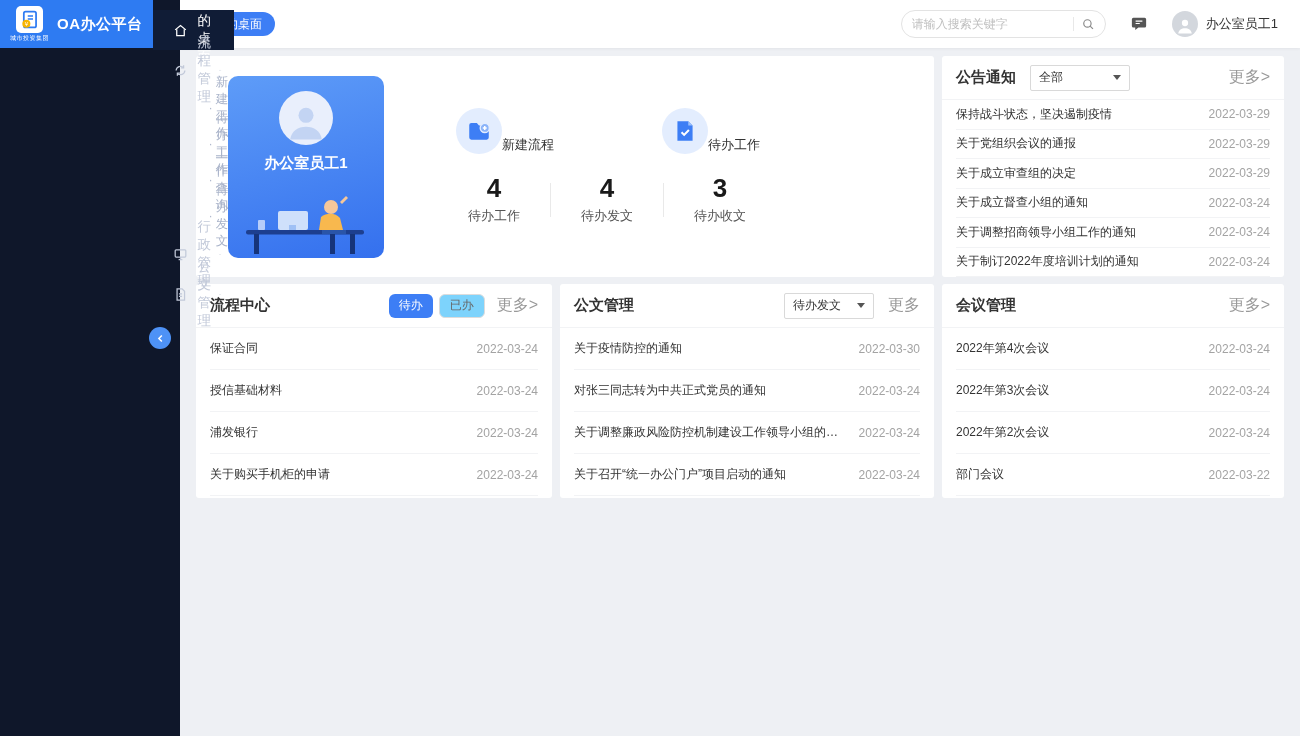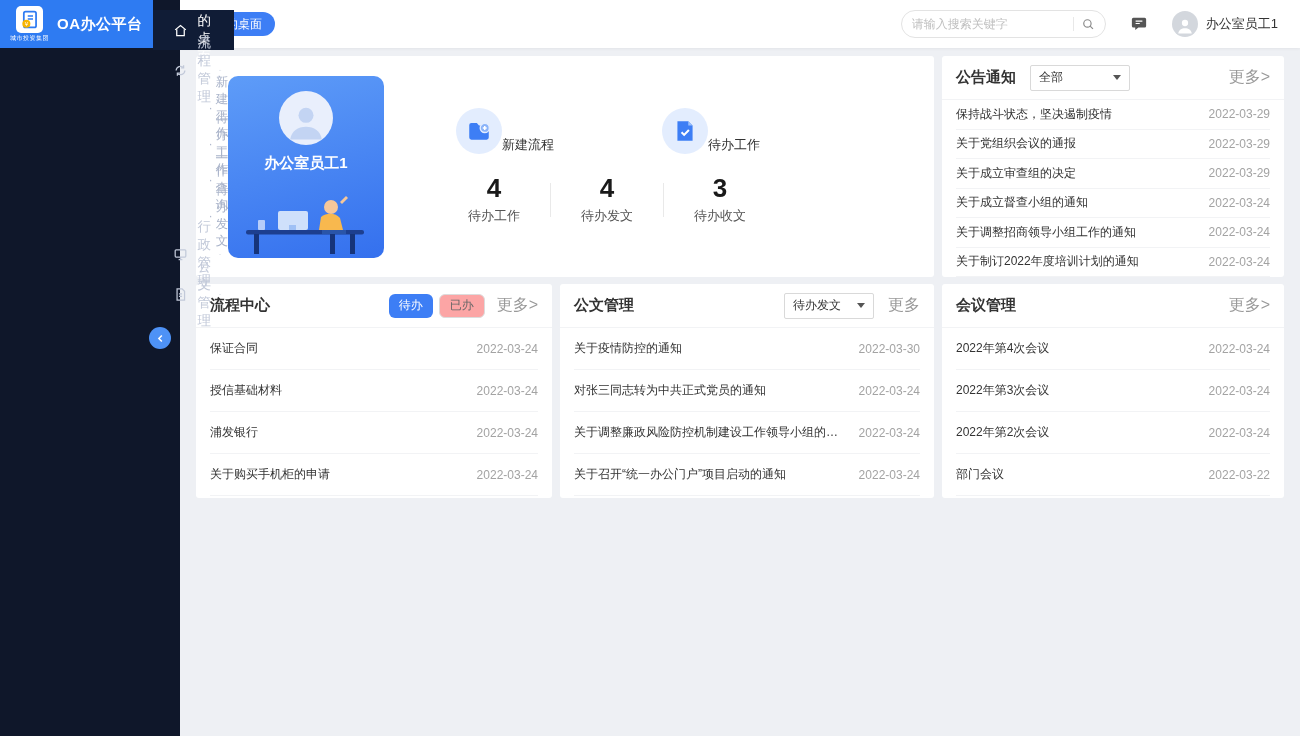--- a/index.html
+++ b/index.html
@@ -82,21 +82,21 @@
   .announce-card .sel{width:100px;margin-left:14px}
   .announce-card .list li{height:29.5px}
   .flow-card{width:356px;height:214px;flex-shrink:0}
   .doc-card{flex:1;height:214px;min-width:0}
   .doc-card .sel{width:90px;margin-left:auto}
   .doc-card .more{margin-left:14px}
   .meeting-card{width:342px;height:214px;flex-shrink:0}
   .row2 .list li{height:42px}
   .pill{height:24px;padding:0 10px;font-size:12px;border-radius:6px;display:flex;align-items:center;cursor:pointer}
   .pill.on{background:#3d7ef5;color:#fff;margin-left:auto}
-  .pill.off{background:#fca5a5;border:1px solid #dcdcdc;color:#666;margin-left:6px}
+  .pill.off{background:#7dd3fc;border:1px solid #dcdcdc;color:#666;margin-left:6px}
   .flow-card .more{margin-left:12px}
 </style>
 </head>
 <body>
 
 <div class="app">
 
   <aside class="sidebar">
     <div class="logo-bar">
       <div class="logo-block">

